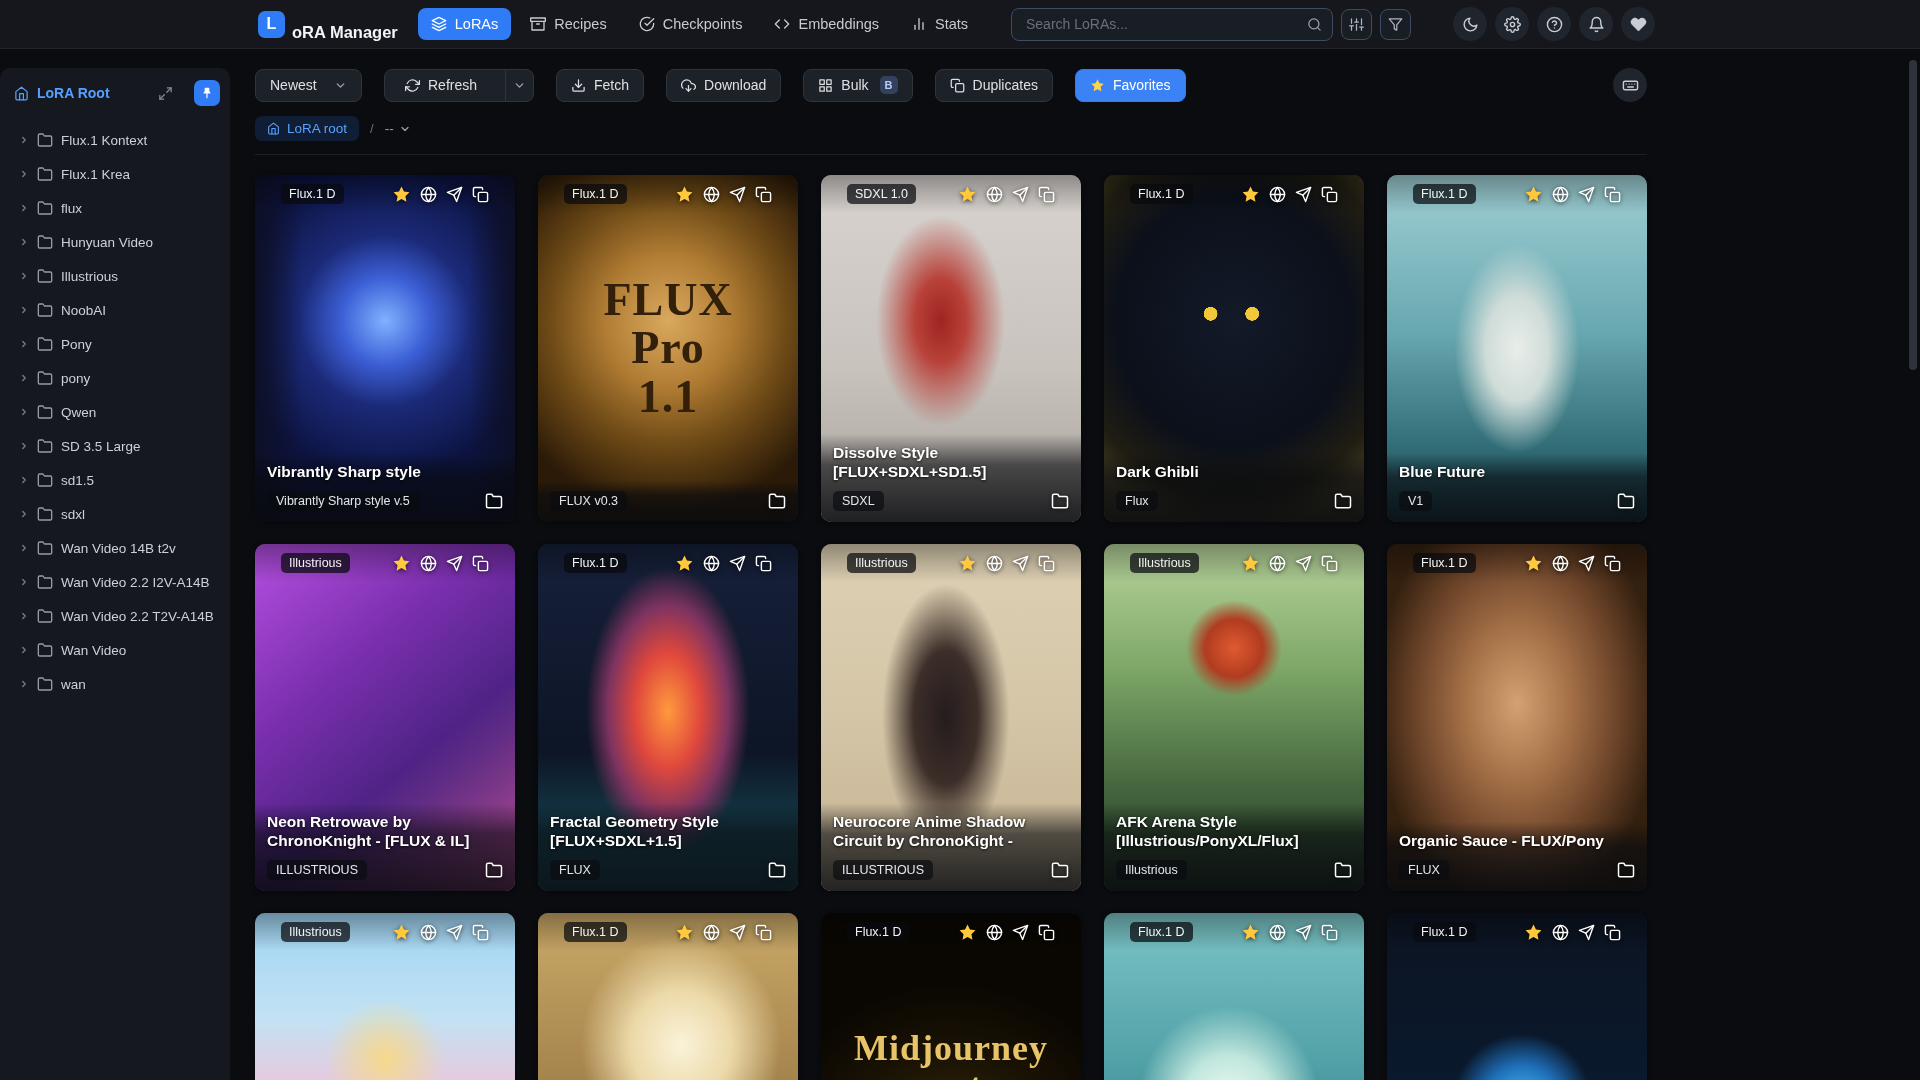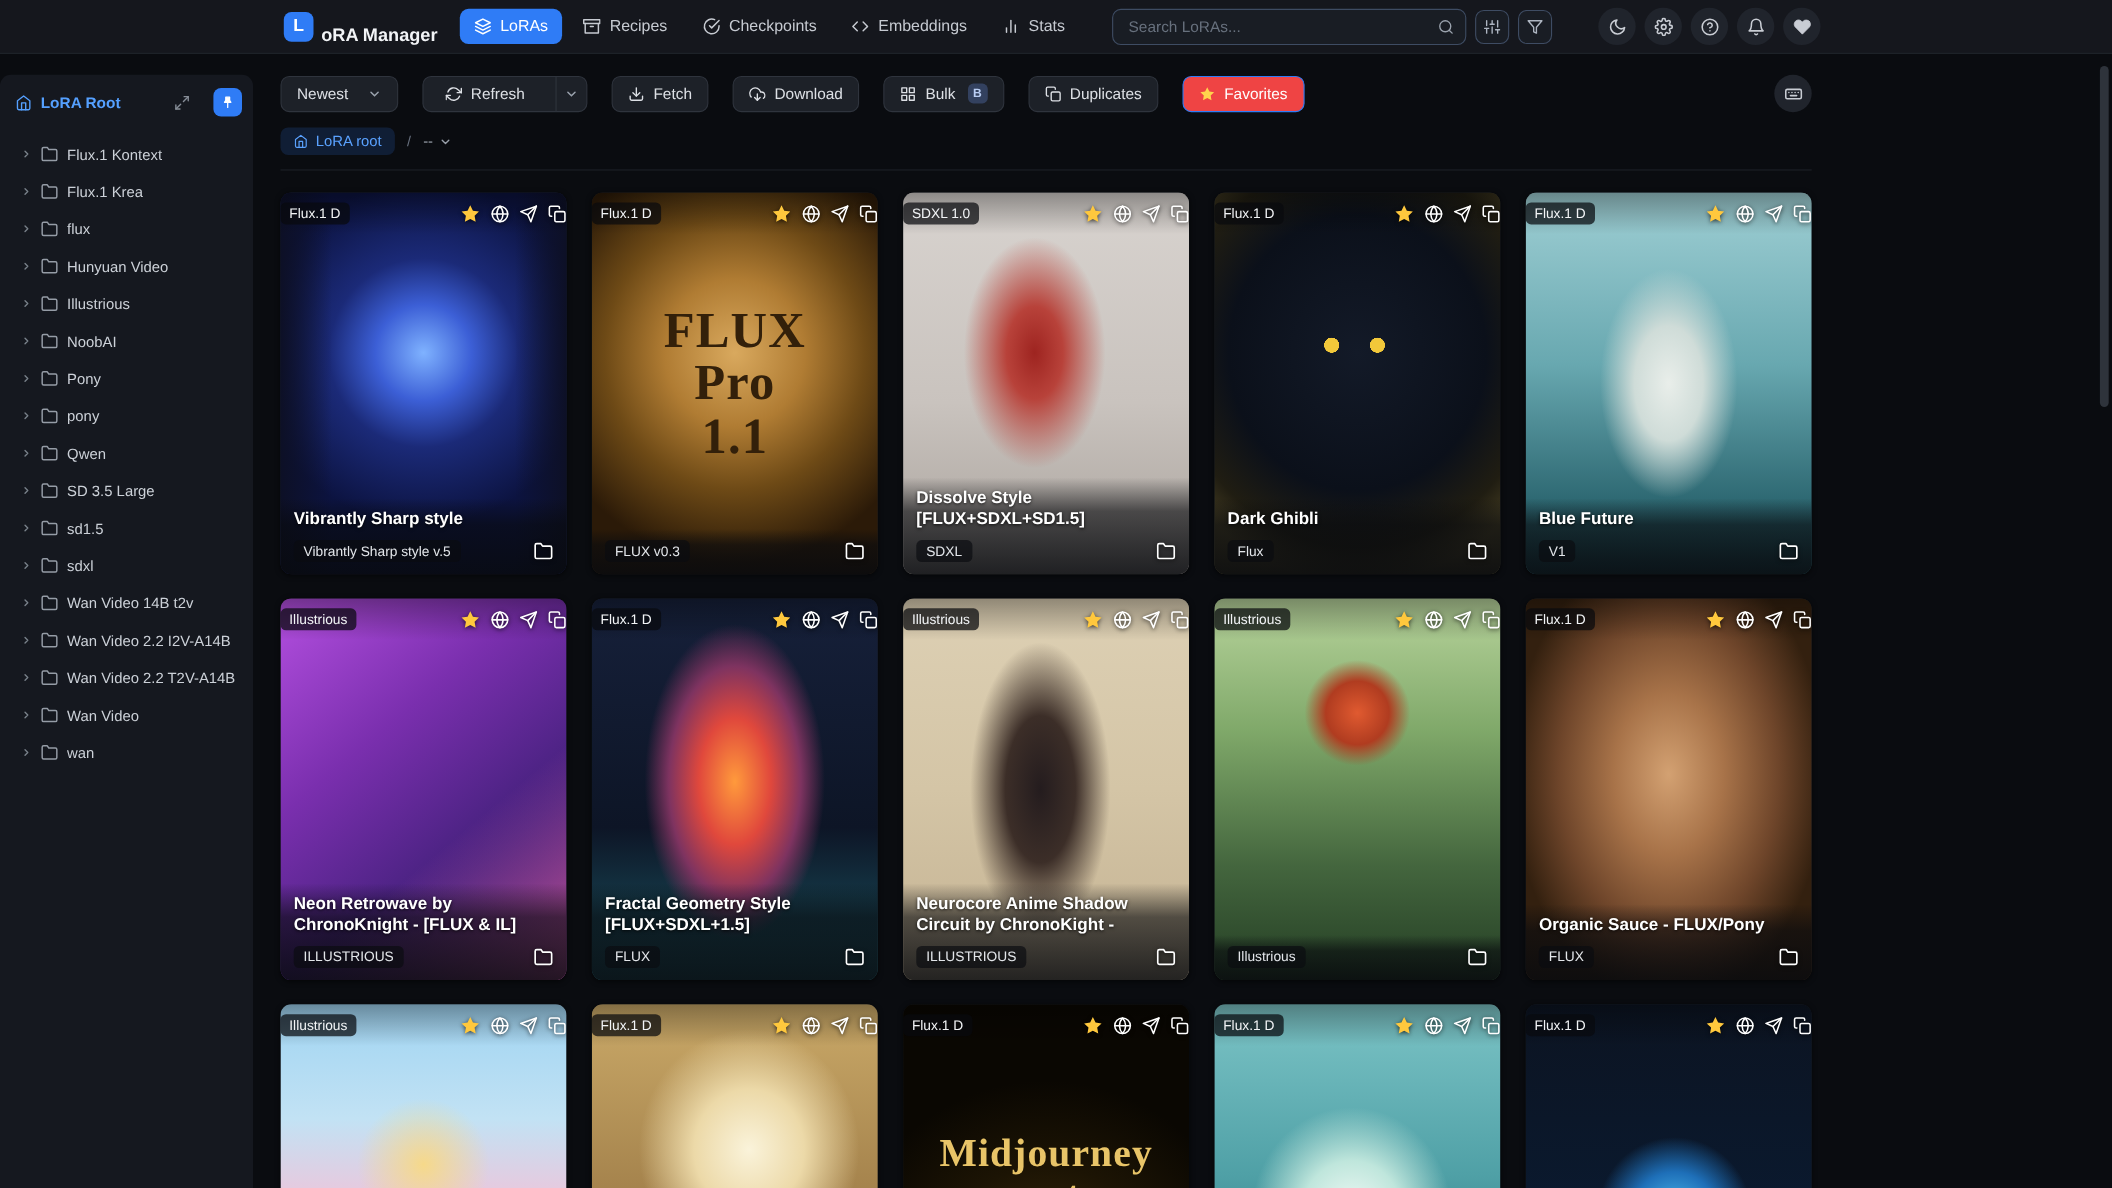--- a/index.html
+++ b/index.html
@@ -72,21 +72,21 @@
   .select .chev { color: #9aa2ad; }
   .select .chev svg { width: 13px; height: 13px; }
   .split-btn { padding: 0; }
   .split-main { display: flex; align-items: center; gap: 8px; padding: 0 20px; height: 100%; }
   .split-arrow { display: flex; align-items: center; padding: 0 7px; height: 100%;
     border-left: 1px solid #2f343d; color: #9aa2ad; }
   .split-arrow svg { width: 13px; height: 13px; }
   .kbd-badge { margin-left: 3px; min-width: 18px; height: 18px; padding: 0 4px; border-radius: 5px;
     background: #33415f; color: #b9cdf3; font-size: 11px; font-weight: bold;
     display: flex; align-items: center; justify-content: center; }
-  .btn.primary { background: #ef4444; border-color: #2f7cf6; color: #fff; }
+  .btn.primary { background: #3b82f6; border-color: #2f7cf6; color: #fff; }
   .btn.primary .star { color: #ffd34d; }
   .toolbar-right { margin-left: auto; }
 
   .breadcrumb { margin-top: 14px; padding-bottom: 13px; border-bottom: 1px solid #1d2127;
     display: flex; align-items: center; gap: 11px; }
   .crumb-root { display: flex; align-items: center; gap: 7px; padding: 5px 12px;
     background: rgba(47,124,246,0.16); border-radius: 7px; color: #5aa2ff; font-size: 13.5px; cursor: pointer; }
   .crumb-root svg { width: 13px; height: 13px; }
   .crumb-sep { color: #6a7280; font-size: 13px; }
   .crumb-cur { display: flex; align-items: center; gap: 5px; color: #9aa1ab; font-size: 13.5px; cursor: pointer; }
@@ -96,21 +96,21 @@
     column-gap: 23px; row-gap: 22px; }
 
   
   .card { position: relative; width: 260px; height: 347px; border-radius: 10px; overflow: hidden;
     background: #181b21; box-shadow: 0 1px 5px rgba(0,0,0,0.55); cursor: pointer; }
   .card-art { position: absolute; inset: 0; }
   .card-art-label { position: absolute; inset: 0; display: flex; align-items: center; justify-content: center;
     text-align: center; white-space: pre-line; font-family: "Liberation Serif", serif; font-weight: bold;
     line-height: 1.05; letter-spacing: 1px; }
   .card-top { position: absolute; top: 0; left: 0; right: 0; display: flex; justify-content: space-between;
-    align-items: center; padding: 9px 0; background: linear-gradient(180deg, rgba(0,0,0,0.35), rgba(0,0,0,0)); }
+    align-items: center; padding: 9px 26px; background: linear-gradient(180deg, rgba(0,0,0,0.35), rgba(0,0,0,0)); }
   .model-badge { background: rgba(8,10,14,0.72); color: #f2f4f6; font-size: 12.5px; padding: 3px 8px; border-radius: 5px; }
   .card-icons { display: flex; align-items: center; gap: 9px; color: #fff;
     filter: drop-shadow(0 1px 2px rgba(0,0,0,0.7)); }
   .card-icons svg { width: 17px; height: 17px; }
   .card-icons .star { color: #ffc83d; }
   .card-icons .star svg { width: 19px; height: 19px; }
   .card-bottom { position: absolute; left: 0; right: 0; bottom: 0; padding: 10px 12px 11px;
     background: linear-gradient(180deg, rgba(8,10,14,0), rgba(8,10,14,0.62) 35%, rgba(8,10,14,0.85)); }
   .card-title { color: #fff; font-weight: bold; font-size: 15.5px; line-height: 1.22;
     text-shadow: 0 1px 3px rgba(0,0,0,0.85); margin-bottom: 9px; }
@@ -1035,20 +1035,21 @@
         </span>
         <span class="icon">
           <svg viewBox="0 0 24 24" fill="none" stroke="currentColor" stroke-width="2" stroke-linecap="round" stroke-linejoin="round">
                 <rect x="9" y="9" width="13" height="13" rx="2" ry="2"></rect>
                 <path d="M5 15H4a2 2 0 0 1-2-2V4a2 2 0 0 1 2-2h9a2 2 0 0 1 2 2v1"></path>
               </svg>
         </span>
       </span>
     </div>
     <div class="card-bottom">
+      <div class="card-title">AFK Arena Style [Illustrious/PonyXL/Flux]</div>
       <div class="card-footer">
         <span class="version-badge">Illustrious</span>
         <span class="icon fold">
           <svg viewBox="0 0 24 24" fill="none" stroke="currentColor" stroke-width="2" stroke-linecap="round" stroke-linejoin="round">
                 <path d="M22 19a2 2 0 0 1-2 2H4a2 2 0 0 1-2-2V5a2 2 0 0 1 2-2h5l2 3h9a2 2 0 0 1 2 2z"></path>
               </svg>
         </span>
       </div>
     </div>
   </article>

